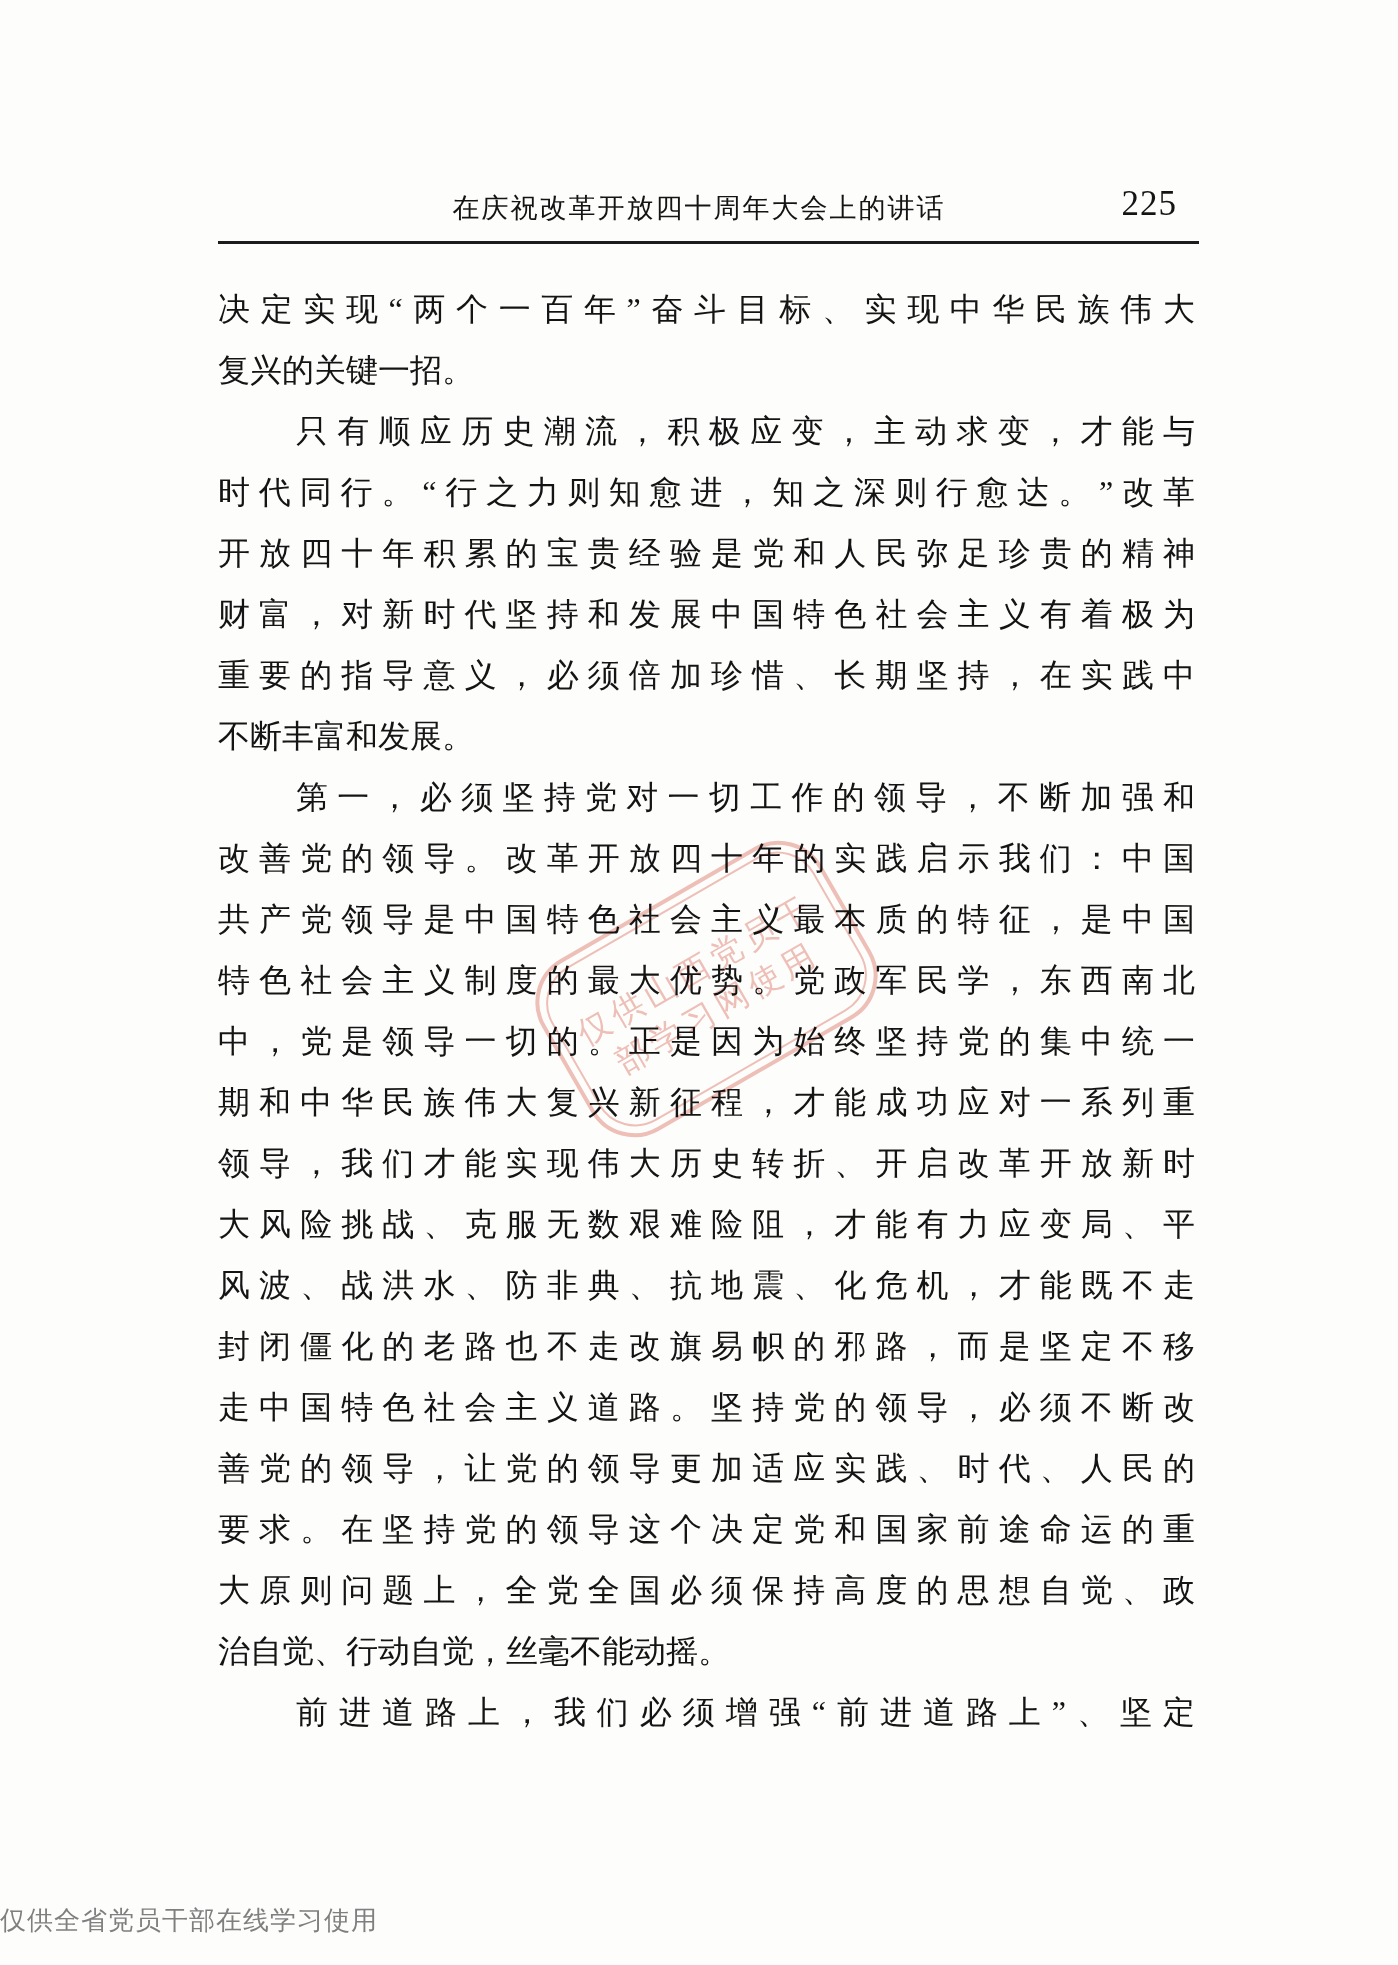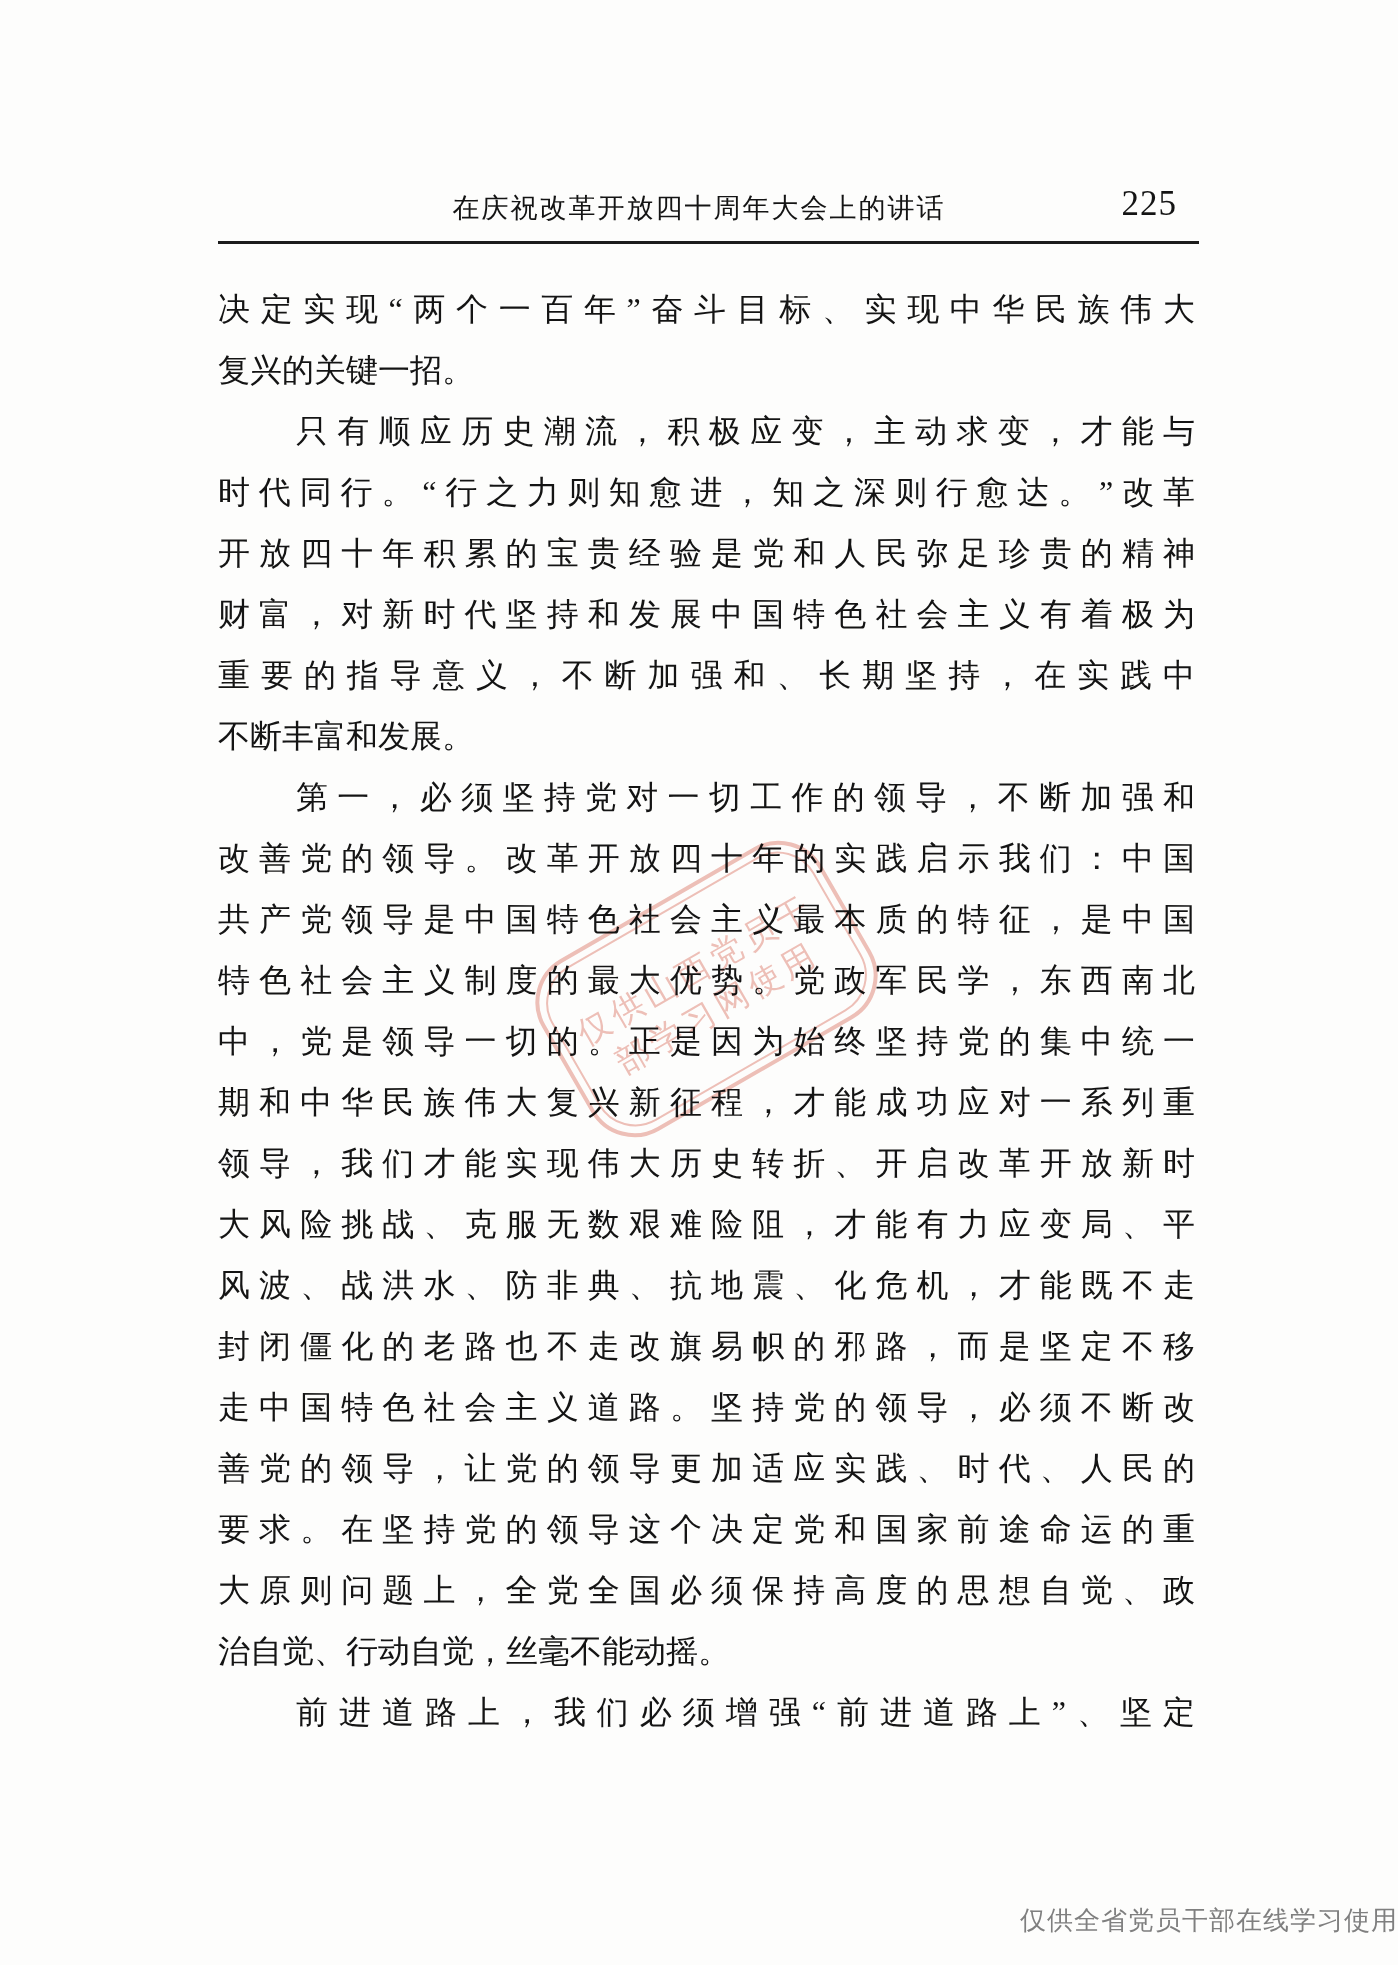--- a/index.html
+++ b/index.html
@@ -66,21 +66,21 @@
   .stamp-line {
     font-family:"Liberation Sans","DejaVu Sans",sans-serif;
     font-size:33px; letter-spacing:5px;
     line-height:1.1;
     color:var(--stamp,#d96a58);
     white-space:nowrap;
   }
   
   .footer-notice {
     position:absolute; top:1903px; left:0; width:100%;
-    text-align:right;
+    text-align:left;
     font-family:"Liberation Sans","DejaVu Sans",sans-serif;
     font-size:26px; letter-spacing:1px;
     color:var(--footer,#7f7f7f);
   }
 </style>
 </head>
 <body>
 
 <div class="page" style="--text: #141414; --rule: #1c1c1c; --background: #fdfdfc; --stamp: #d96a58; --footer: #7f7f7f;">
 
@@ -90,21 +90,21 @@
 
   <div class="header-rule"></div>
 
   <div class="body-text" id="body-text">
       <div class="line">决定实现“两个一百年”奋斗目标、实现中华民族伟大</div>
       <div class="line end">复兴的关键一招。</div>
       <div class="line indent">只有顺应历史潮流，积极应变，主动求变，才能与</div>
       <div class="line">时代同行。“行之力则知愈进，知之深则行愈达。”改革</div>
       <div class="line">开放四十年积累的宝贵经验是党和人民弥足珍贵的精神</div>
       <div class="line">财富，对新时代坚持和发展中国特色社会主义有着极为</div>
-      <div class="line">重要的指导意义，不断加强和、长期坚持，在实践中</div>
+      <div class="line">重要的指导意义，必须倍加珍惜、长期坚持，在实践中</div>
       <div class="line end">不断丰富和发展。</div>
       <div class="line indent">第一，必须坚持党对一切工作的领导，不断加强和</div>
       <div class="line">改善党的领导。改革开放四十年的实践启示我们：中国</div>
       <div class="line">共产党领导是中国特色社会主义最本质的特征，是中国</div>
       <div class="line">特色社会主义制度的最大优势。党政军民学，东西南北</div>
       <div class="line">中，党是领导一切的。正是因为始终坚持党的集中统一</div>
       <div class="line">期和中华民族伟大复兴新征程，才能成功应对一系列重</div>
       <div class="line">领导，我们才能实现伟大历史转折、开启改革开放新时</div>
       <div class="line">大风险挑战、克服无数艰难险阻，才能有力应变局、平</div>
       <div class="line">风波、战洪水、防非典、抗地震、化危机，才能既不走</div>

